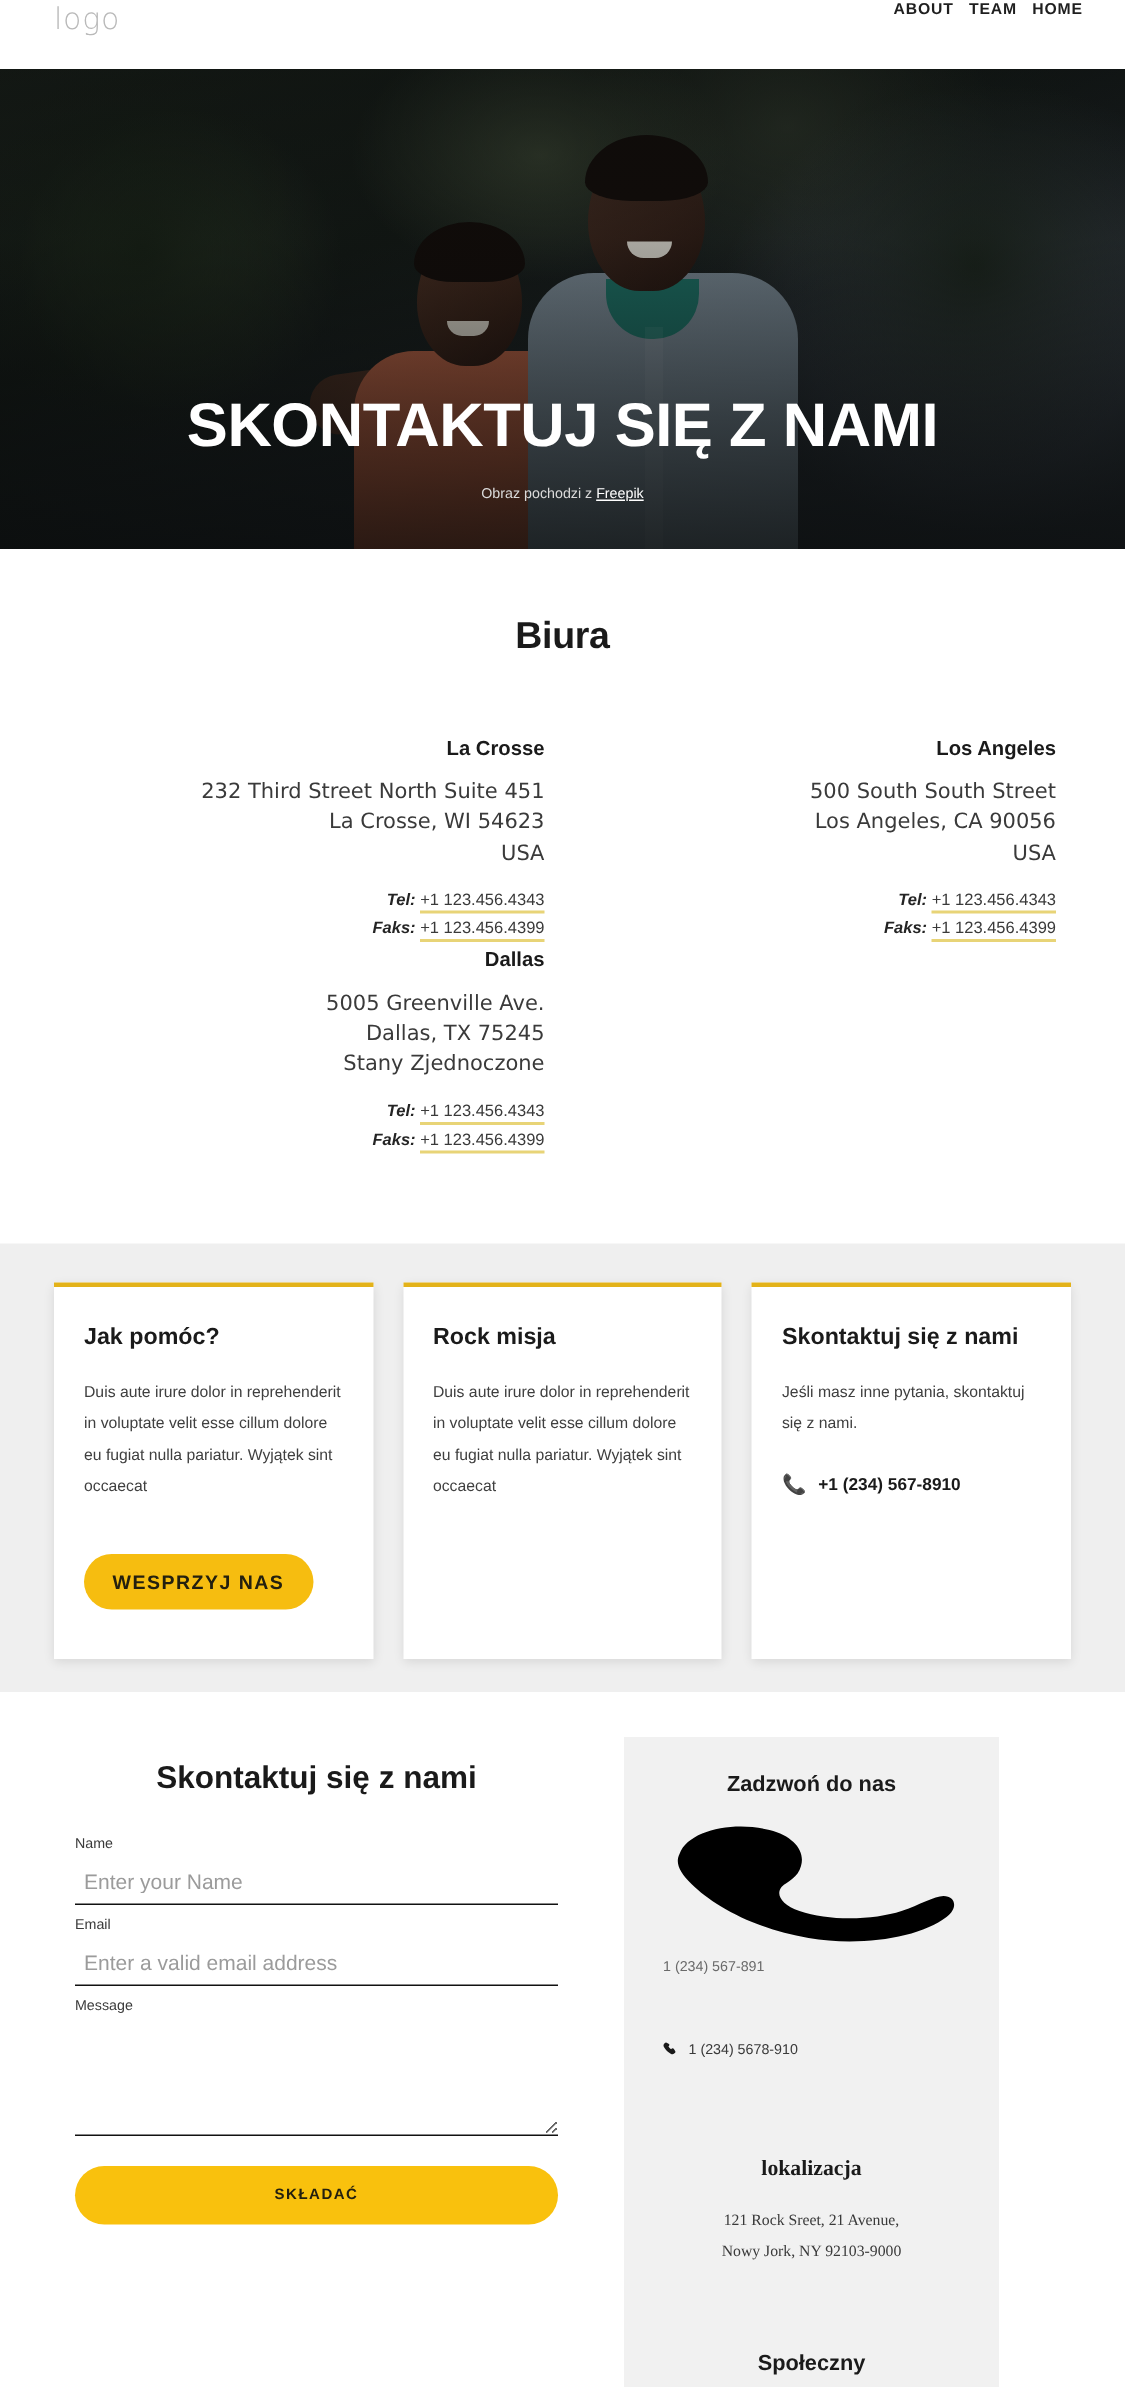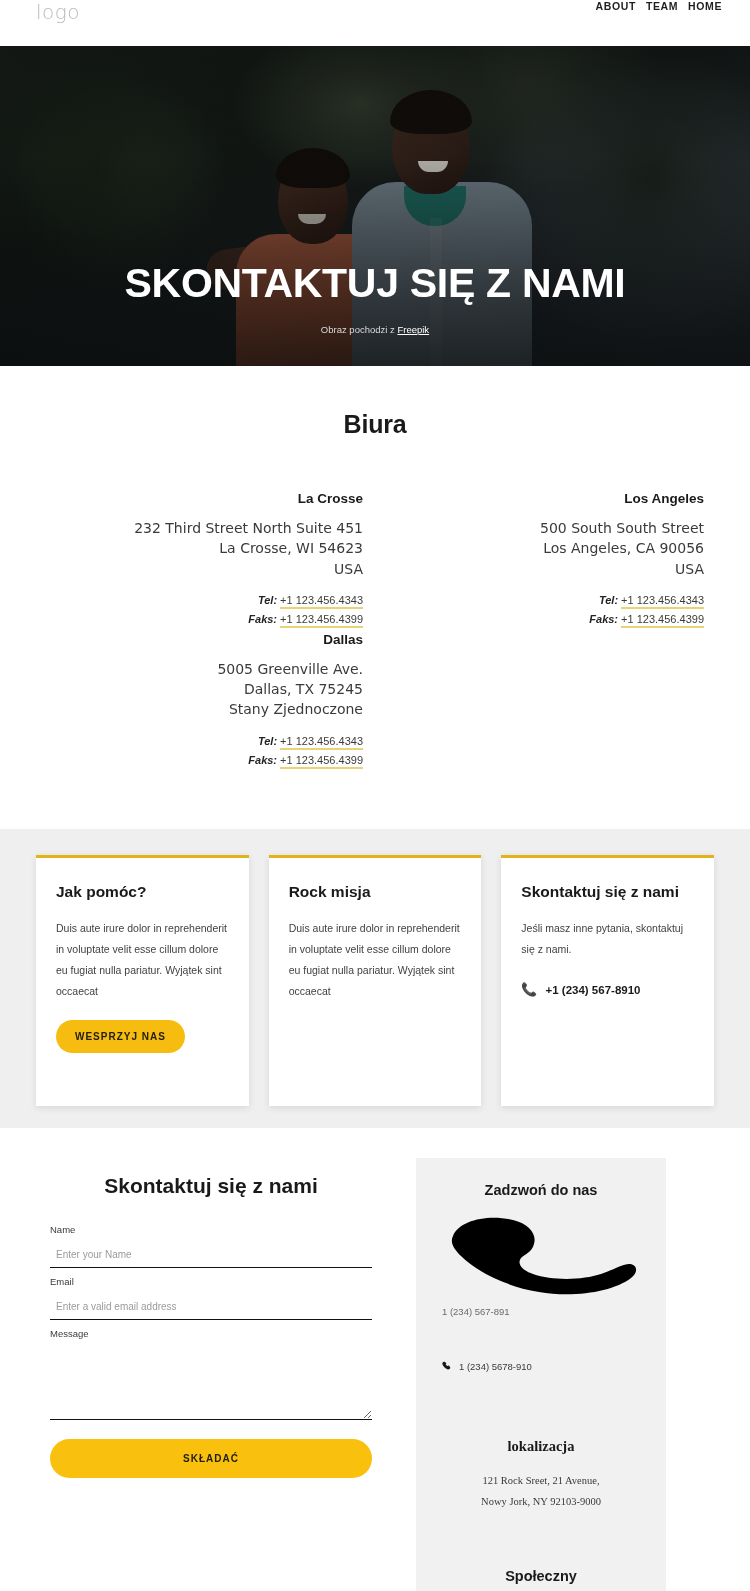--- a/index.html
+++ b/index.html
@@ -202,24 +202,24 @@
     line-height: 1.25;
     margin-bottom: 17px;
   }
   .card p {
     font-size: 10.5px;
     line-height: 2.0;
     color: #3f3f3f;
   }
   .card .btn {
     display: inline-block;
-    margin-top: 18px;
+    margin-top: 34px;
     background: #f6bd10;
     color: #24200f;
-    font-size: 10px;
+    font-size: 13px;
     font-weight: bold;
     letter-spacing: 1px;
     padding: 11px 19px;
     border: none;
     border-radius: 22px;
     cursor: pointer;
     font-family: "Liberation Sans", sans-serif;
   }
   .card .phone-row {
     margin-top: 23px;
@@ -254,21 +254,21 @@
     display: block;
     font-size: 9.5px;
     color: #3a3a3a;
     margin-bottom: 9px;
   }
   .field input, .field textarea {
     width: 100%;
     border: none;
     border-bottom: 1.6px solid #111;
     background: transparent;
-    font-size: 10px;
+    font-size: 14px;
     font-family: "Liberation Sans", sans-serif;
     color: #333;
     padding: 2px 0 7px 6px;
     outline: none;
   }
   .field input::placeholder, .field textarea::placeholder { color: #9b9b9b; }
   .field textarea { height: 72px; resize: vertical; }
   .submit-btn {
     display: block;
     width: 100%;

